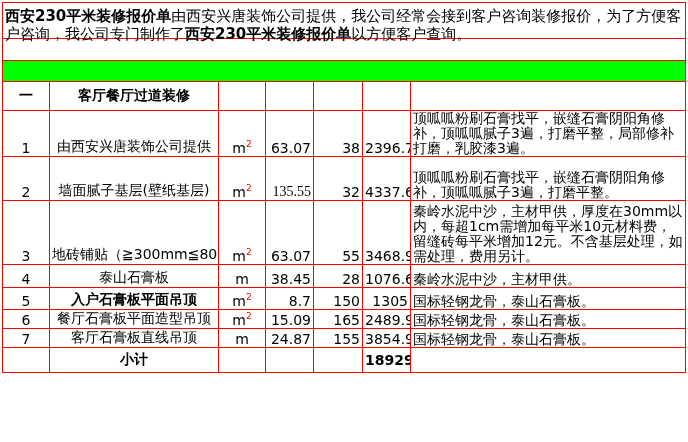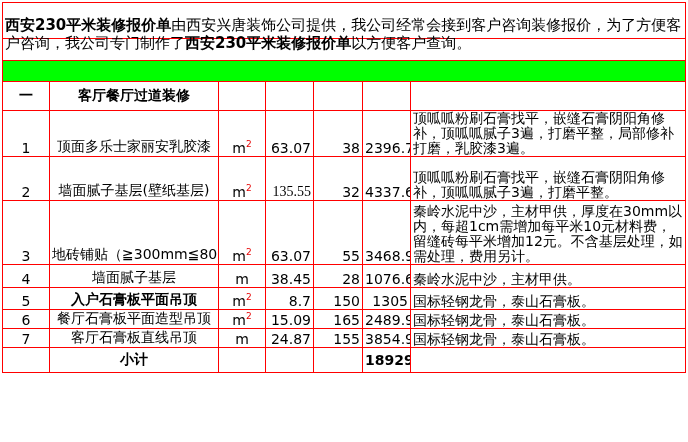--- a/index.html
+++ b/index.html
@@ -12,21 +12,21 @@
   }
   .page { padding: 2px; width: 688px; }
 
   
   .notice {
     width: 684px;
     border: 1px solid #ff0000;
     font-size: 15px;
     line-height: 18px;
     word-break: break-all;
-    padding: 13px 2px 0 2px;
+    padding: 4px 2px 0 2px;
   }
   .notice b { font-weight: bold; }
   .box1 { height: 37px; }
   .box2 { height: 41px; margin-top: -1px; }
   .box3 { height: 23px; margin-top: -1px; }
   .green-bar {
     width: 684px; height: 22px;
     border: 1px solid #ff0000;
     margin-top: -1px;
   }
@@ -104,21 +104,21 @@
         <td style="border-color: rgb(255, 0, 0);"></td>
         <td style="border-color: rgb(255, 0, 0);"></td>
         <td style="border-color: rgb(255, 0, 0);"></td>
         <td style="border-color: rgb(255, 0, 0);"></td>
         <td style="border-color: rgb(255, 0, 0);"></td>
       </tr>
     </thead>
     <tbody id="table-body">
         <tr>
           <td class="c-no" style="border-color: rgb(255, 0, 0);">1</td>
-          <td class="c-item" style="border-color: rgb(255, 0, 0);">顶面多乐士家丽安乳胶漆</td>
+          <td class="c-item" style="border-color: rgb(255, 0, 0);">由西安兴唐装饰公司提供</td>
           <td class="c-unit" style="border-color: rgb(255, 0, 0);">m<sup style="color: rgb(230, 0, 0);">2</sup></td>
           <td class="c-qty" style="border-color: rgb(255, 0, 0);">63.07</td>
           <td class="c-price" style="border-color: rgb(255, 0, 0);">38</td>
           <td class="c-amt" style="border-color: rgb(255, 0, 0);">2396.7</td>
           <td class="c-remark" style="border-color: rgb(255, 0, 0);">顶呱呱粉刷石膏找平，嵌缝石膏阴阳角修补，顶呱呱腻子3遍，打磨平整，局部修补打磨，乳胶漆3遍。</td>
         </tr>
         <tr>
           <td class="c-no" style="border-color: rgb(255, 0, 0);">2</td>
           <td class="c-item" style="border-color: rgb(255, 0, 0);">墙面腻子基层(壁纸基层)</td>
           <td class="c-unit" style="border-color: rgb(255, 0, 0);">m<sup style="color: rgb(230, 0, 0);">2</sup></td>
@@ -131,21 +131,21 @@
           <td class="c-no" style="border-color: rgb(255, 0, 0);">3</td>
           <td class="c-item" style="border-color: rgb(255, 0, 0);">地砖铺贴（≧300mm≦800mm）</td>
           <td class="c-unit" style="border-color: rgb(255, 0, 0);">m<sup style="color: rgb(230, 0, 0);">2</sup></td>
           <td class="c-qty" style="border-color: rgb(255, 0, 0);">63.07</td>
           <td class="c-price" style="border-color: rgb(255, 0, 0);">55</td>
           <td class="c-amt" style="border-color: rgb(255, 0, 0);">3468.9</td>
           <td class="c-remark" style="border-color: rgb(255, 0, 0);">秦岭水泥中沙，主材甲供，厚度在30mm以内，每超1cm需增加每平米10元材料费，留缝砖每平米增加12元。不含基层处理，如需处理，费用另计。</td>
         </tr>
         <tr>
           <td class="c-no" style="border-color: rgb(255, 0, 0);">4</td>
-          <td class="c-item" style="border-color: rgb(255, 0, 0);">墙面腻子基层</td>
+          <td class="c-item" style="border-color: rgb(255, 0, 0);">泰山石膏板</td>
           <td class="c-unit" style="border-color: rgb(255, 0, 0);">m</td>
           <td class="c-qty" style="border-color: rgb(255, 0, 0);">38.45</td>
           <td class="c-price" style="border-color: rgb(255, 0, 0);">28</td>
           <td class="c-amt" style="border-color: rgb(255, 0, 0);">1076.6</td>
           <td class="c-remark" style="border-color: rgb(255, 0, 0);">秦岭水泥中沙，主材甲供。</td>
         </tr>
         <tr>
           <td class="c-no" style="border-color: rgb(255, 0, 0);">5</td>
           <td class="c-item" style="border-color: rgb(255, 0, 0); font-weight: bold;">入户石膏板平面吊顶</td>
           <td class="c-unit" style="border-color: rgb(255, 0, 0);">m<sup style="color: rgb(230, 0, 0);">2</sup></td>

